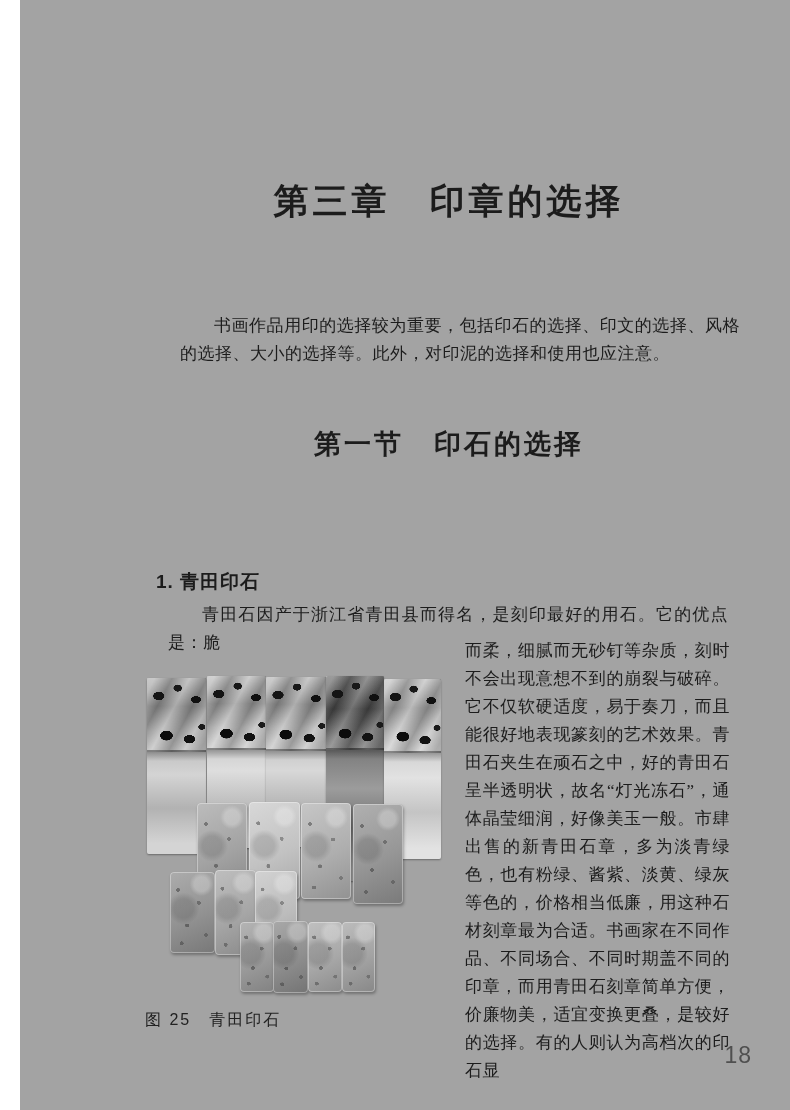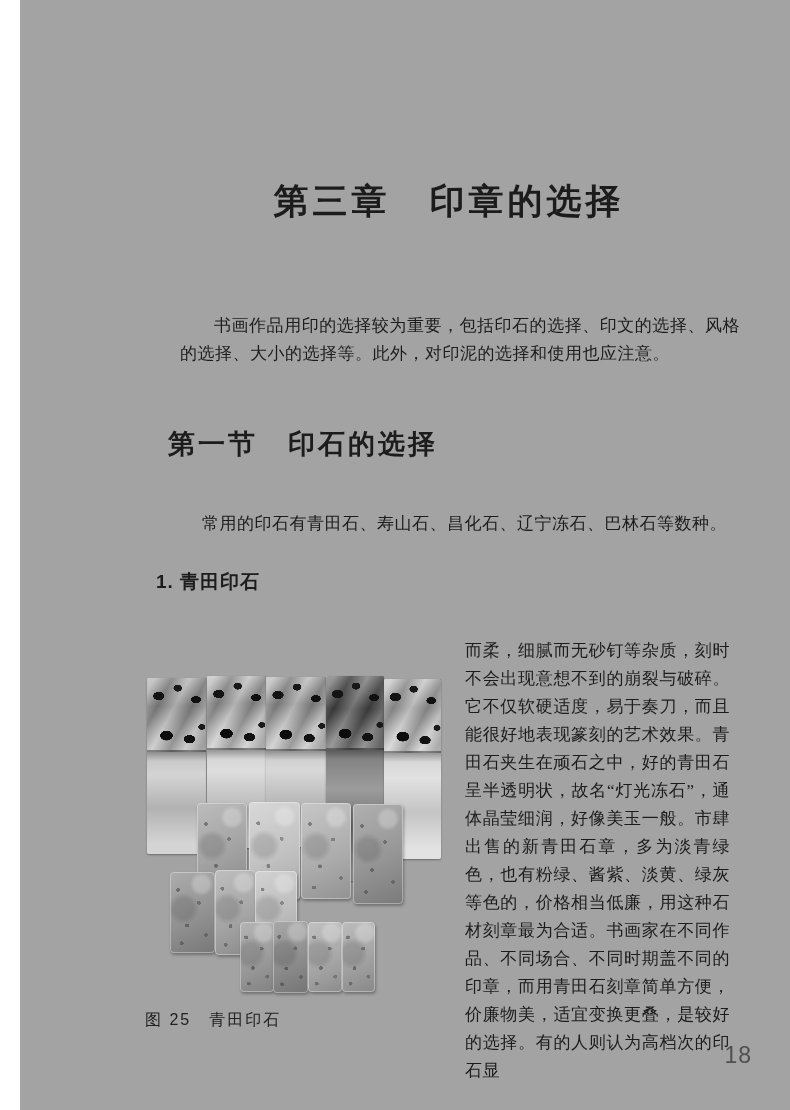--- a/index.html
+++ b/index.html
@@ -29,20 +29,21 @@
     line-height: 28px;
     text-align: justify;
     text-indent: 2em;
     letter-spacing: 0.5px;
   }
   .intro { position: absolute; top: 312px; left: 160px; width: 560px; }
   .section-title {
     position: absolute;
     top: 424px; left: 148px; width: 562px;
     margin: 0;
+    text-align: center;
     font-size: 27px;
     font-weight: 700;
     letter-spacing: 3px;
     line-height: 40px;
   }
   .stones-list { position: absolute; top: 510px; left: 148px; width: 560px; }
   .subsection-title {
     position: absolute;
     top: 569px; left: 136px;
     margin: 0;
@@ -135,24 +136,24 @@
 <body>
 
 <div class="page">
 
   <h1 class="chapter-title">第三章　印章的选择</h1>
 
   <p class="para intro">书画作品用印的选择较为重要，包括印石的选择、印文的选择、风格的选择、大小的选择等。此外，对印泥的选择和使用也应注意。</p>
 
   <h2 class="section-title">第一节　印石的选择</h2>
 
-  <p class="para stones-list">常用的印石有青田石、寿山石、昌化石、辽宁冻石、巴林石等数种。</p>
 
   <h3 class="subsection-title">1. 青田印石</h3>
 
+  <p class="para body-first">青田石因产于浙江省青田县而得名，是刻印最好的用石。它的优点是：脆</p>
 
   <div class="media-row">
     <figure class="figure">
       <div class="figure-image">
           <div class="cstone" style="left: 2px; top: 2px; width: 59px; height: 176px; --l: #d4d4d4; --m: #b2b2b2; --d: #8c8c8c;">
             <div class="holes"></div>
           </div>
           <div class="cstone" style="left: 62px; top: 0px; width: 59px; height: 172px; --l: #dedede; --m: #bebebe; --d: #969696;">
             <div class="holes"></div>
           </div>

